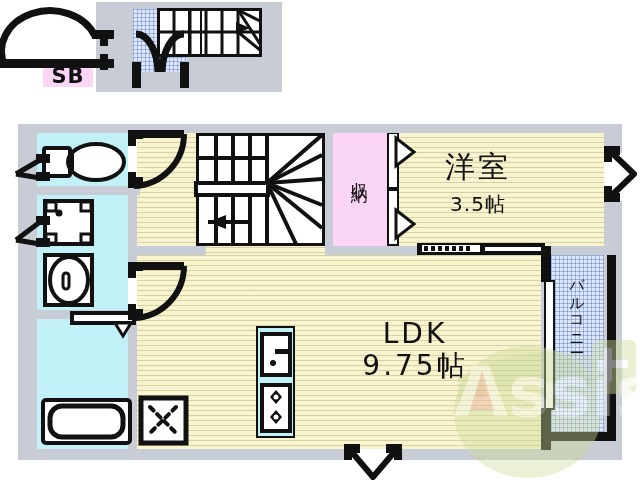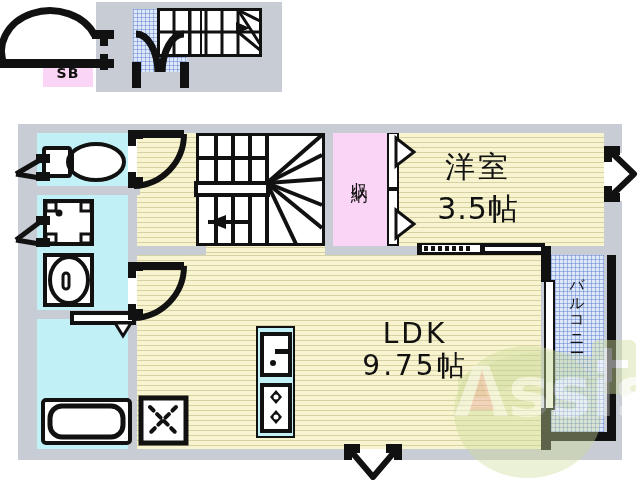--- a/index.html
+++ b/index.html
@@ -53,24 +53,24 @@
   
   .lbl {
     position: absolute;
     color: #111111;
     font-family: "DejaVu Sans", "Liberation Sans", sans-serif;
     white-space: nowrap;
     line-height: 1;
     text-align: center;
   }
   .lbl-room   { font-size: 30px; letter-spacing: 3px; }
-  .lbl-room-n { font-size: 30px; letter-spacing: 1px; }
+  .lbl-room-n { font-size: 20px; letter-spacing: 1px; }
   .lbl-ldk    { font-size: 28px; letter-spacing: 3px; font-family: "DejaVu Sans", sans-serif;}
   .lbl-sto    { font-size: 17px; line-height: 1.15; }
-  .lbl-sb     { font-size: 14px; font-weight: bold; letter-spacing: 1px; }
+  .lbl-sb     { font-size: 21px; font-weight: bold; letter-spacing: 1px; }
   .lbl-vert   {
     writing-mode: vertical-rl;
     text-orientation: upright;
     font-size: 15px;
     letter-spacing: 2px;
   }
 
   
   #watermark {
     position: absolute;

